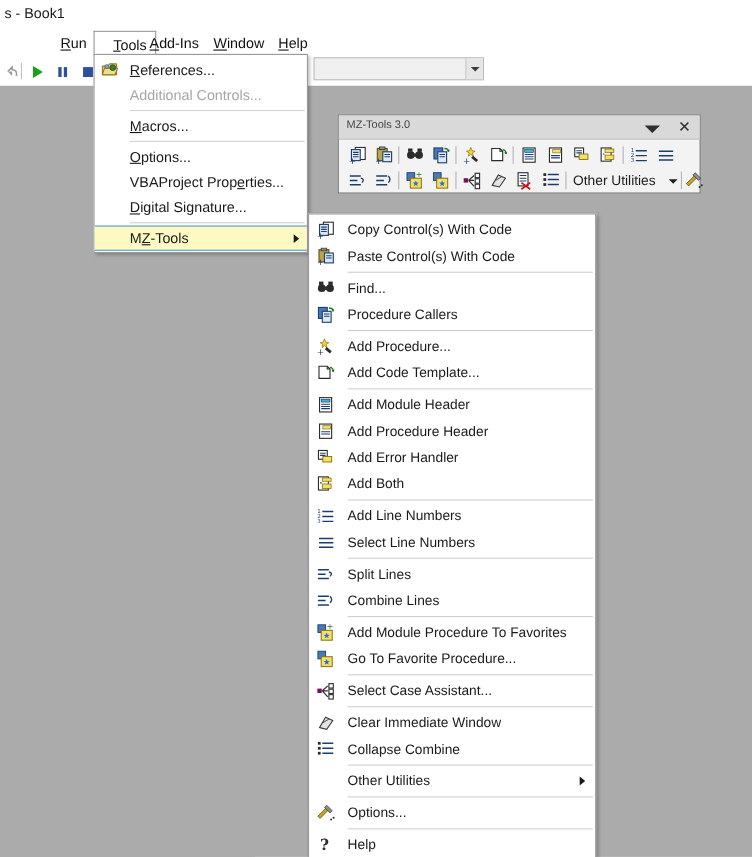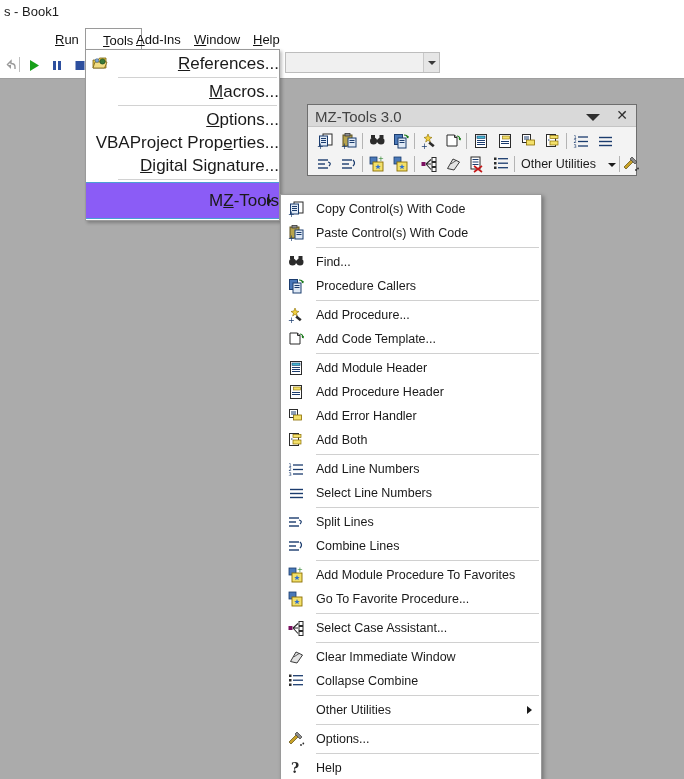--- a/index.html
+++ b/index.html
@@ -86,33 +86,32 @@
     padding: 2px 0 1px 0;
     z-index: 40;
   }
   #tools-menu .gutter {
     position: absolute; left: 1px; top: 1px; width: 28px; bottom: 1px;
     background: #ffffff;
   }
   .tm-row {
     position: relative; height: 23px;
     display: flex; align-items: center;
-    font-size: 17px; color: #1a1a1a;
+    font-size: 13px; color: #1a1a1a;
     padding-left: 32px;
     white-space: nowrap;
     cursor: default;
-    justify-content: flex-end;
   }
   .tm-row.disabled { color: #a6a6a6; }
   .tm-row.sel {
-    background: #8b5cf6;
+    background: #fef9c3;
     border-top: 1px solid #4b9fd5;
     border-bottom: 1px solid #4b9fd5;
     margin: 0 0px;
-    height: 37px;
+    height: 23px;
   }
   .tm-row .tm-ico {
     position: absolute; left: 5px; top: 3px; width: 18px; height: 17px;
     display: flex; align-items: center; justify-content: center;
   }
   .tm-row .tm-arrow {
     position: absolute; right: 7px; top: 50%; transform: translateY(-50%);
     width: 0; height: 0;
     border-top: 4px solid transparent; border-bottom: 4px solid transparent;
     border-left: 5px solid #1a1a1a;
@@ -128,21 +127,21 @@
     border: 1px solid #6e6e6e;
     z-index: 20;
   }
   #mz-panel .pnl-title {
     position: absolute; left: 0; top: 0; width: 100%; height: 22px;
     background: #d9d9d9;
     border-bottom: 1px solid #c4c4c4;
   }
   #mz-panel .pnl-title .lbl {
     position: absolute; left: 7px; top: 3px;
-    font-size: 15px; color: #444;
+    font-size: 10px; color: #444;
   }
   #mz-panel .pnl-title .tri {
     position: absolute; right: 36px; top: 9px;
     width: 0; height: 0;
     border-left: 7px solid transparent; border-right: 7px solid transparent;
     border-top: 7px solid #2f2f2f;
   }
   #mz-panel .pnl-title .xbtn {
     position: absolute; right: 8px; top: 2px;
     font-size: 14px; color: #2f2f2f; line-height: 17px; font-weight: 400;
@@ -267,20 +266,23 @@
       <svg width="16" height="15" viewBox="0 0 16 15">
         <path d="M1 4 L6 4 L7.5 2 L14 2 L14 12 L1 12 Z" fill="#e8c84a" stroke="#7a6211" stroke-width="0.8"></path>
         <path d="M3 6 L15 6 L12.5 12 L1 12 Z" fill="#f2dd84" stroke="#7a6211" stroke-width="0.8"></path>
         <circle cx="10.5" cy="5.5" r="2.6" fill="#3a7a3a" stroke="#1e4a1e" stroke-width="0.7"></circle>
         <circle cx="5" cy="4.5" r="1.8" fill="#7ea7d8" stroke="#3d5f8a" stroke-width="0.6"></circle>
       </svg>
     </span>
     <span><u>R</u>eferences...</span>
   </div>
 
+  <div class="tm-row disabled">
+    <span>Additional Controls...</span>
+  </div>
   <div class="tm-sep"></div>
 
   <div class="tm-row">
     <span><u>M</u>acros...</span>
   </div>
   <div class="tm-sep"></div>
 
   <div class="tm-row">
     <span><u>O</u>ptions...</span>
   </div>

